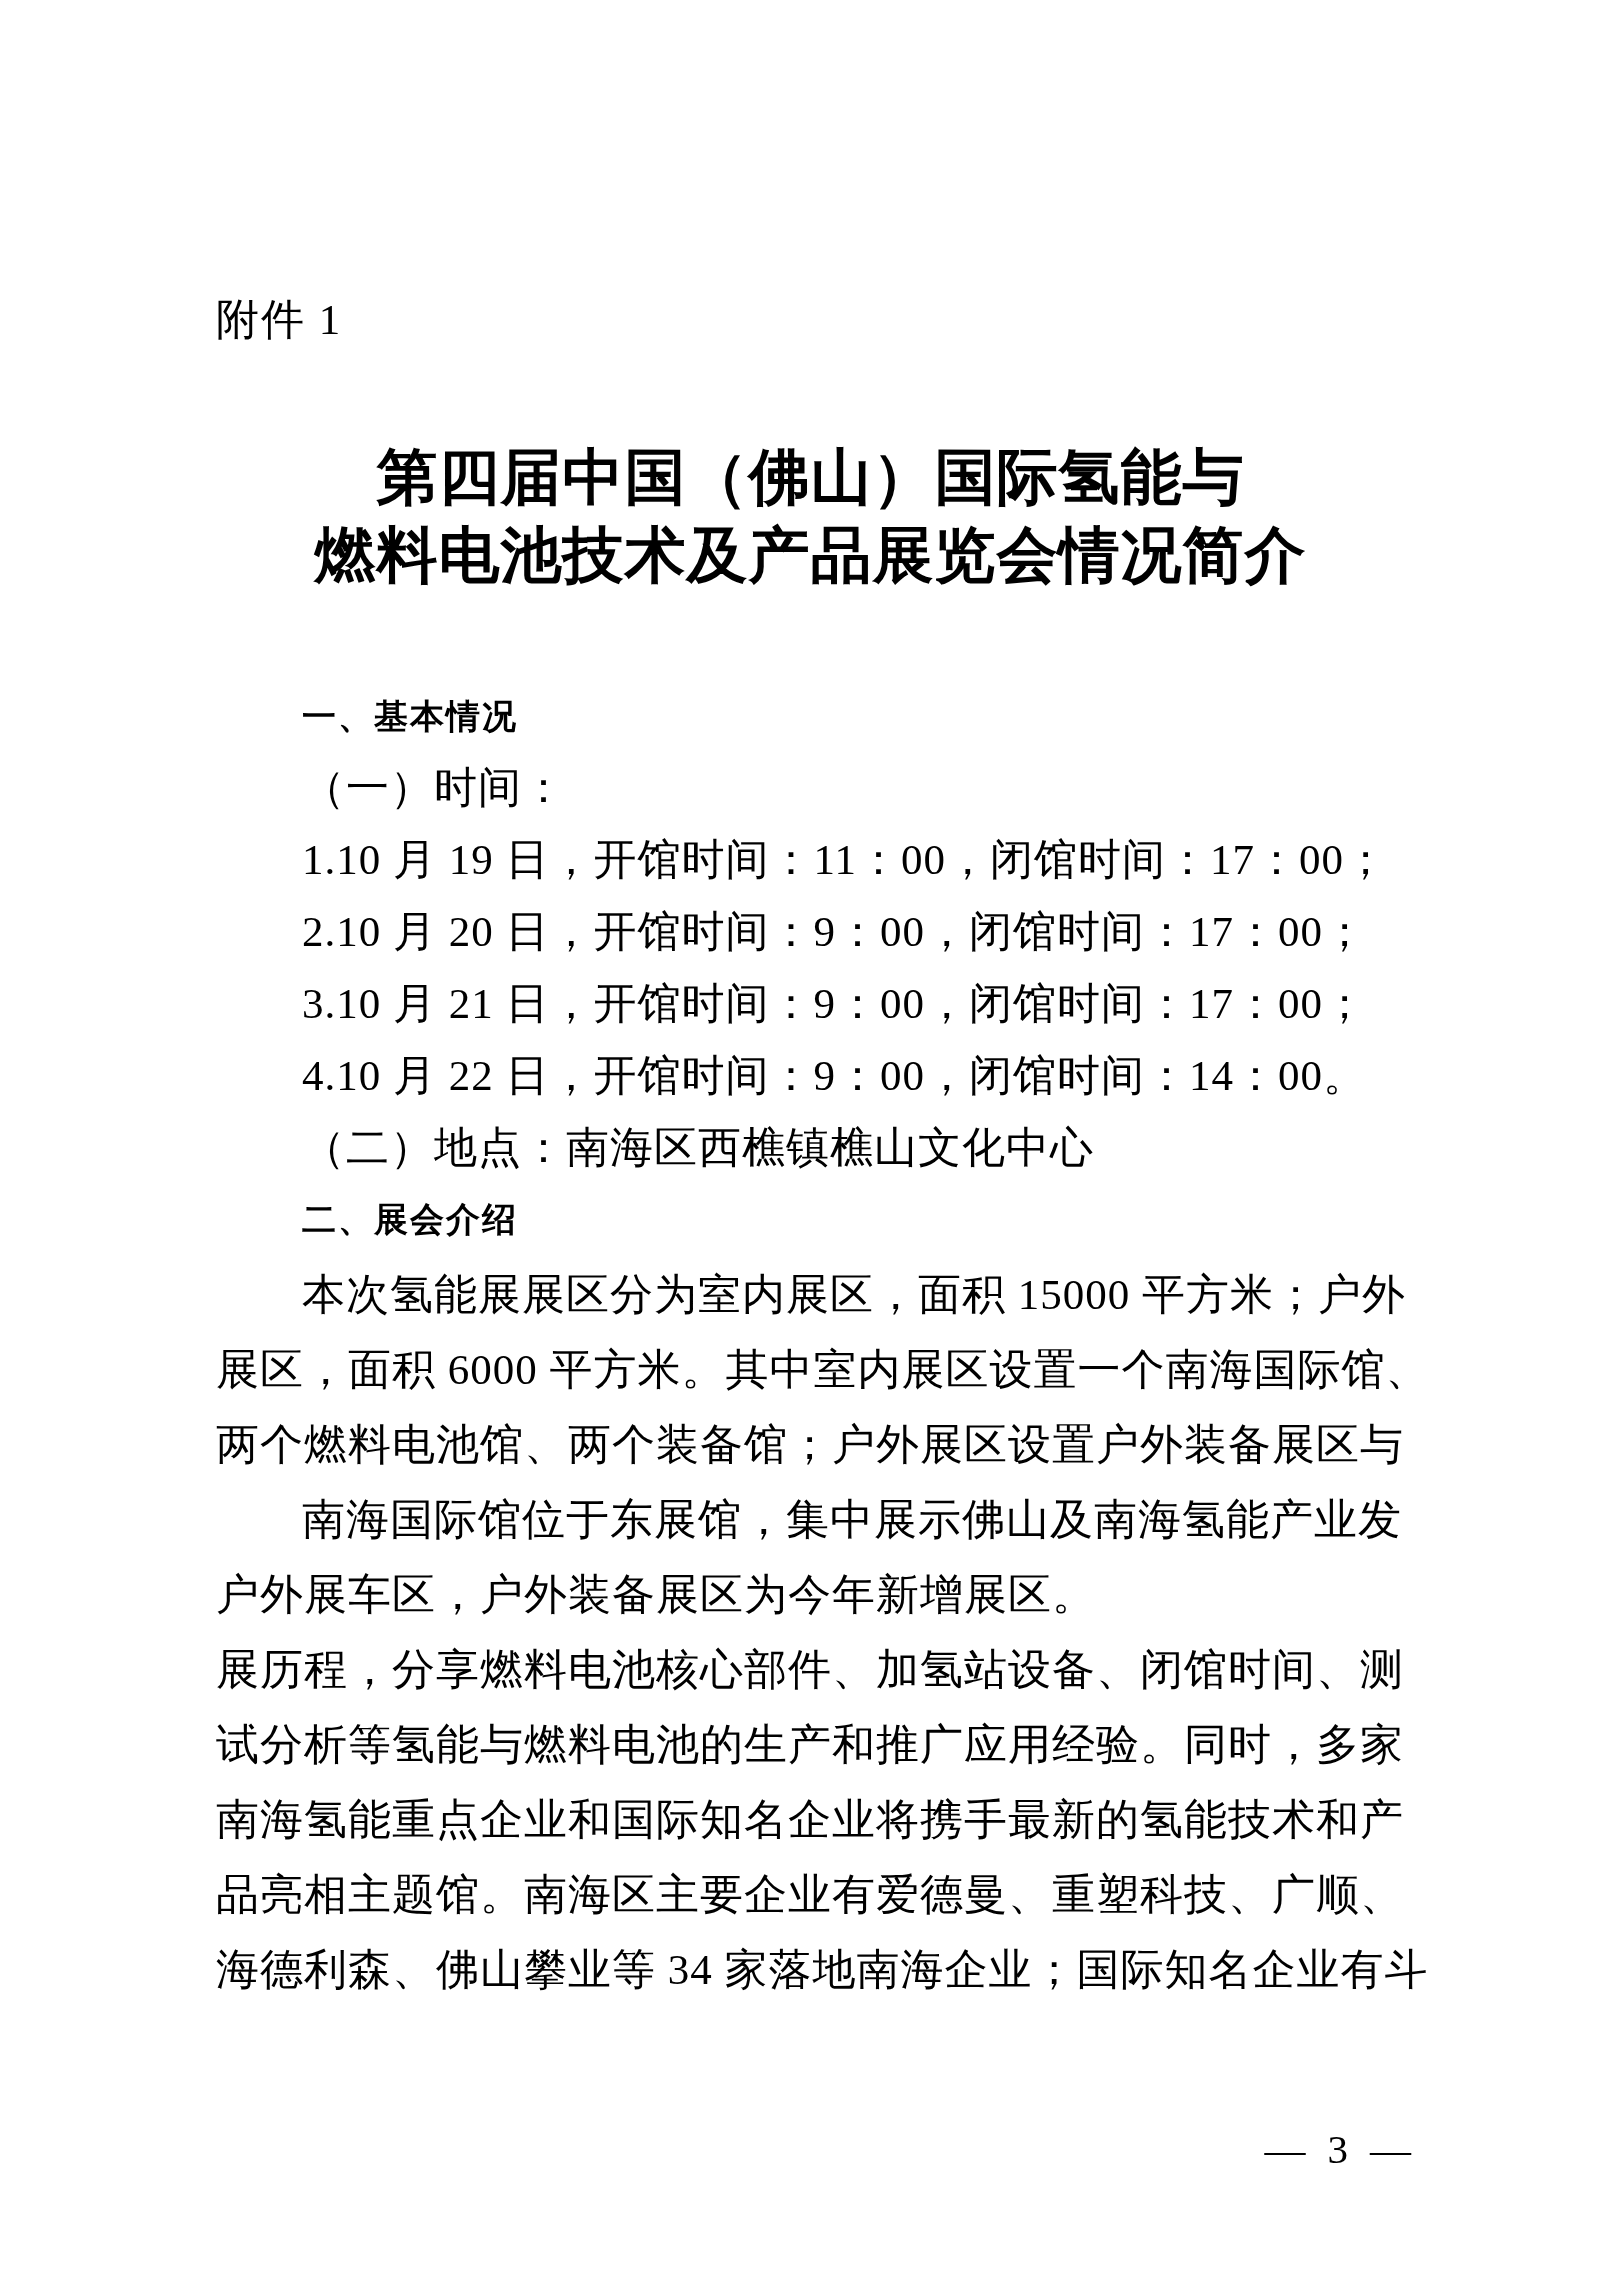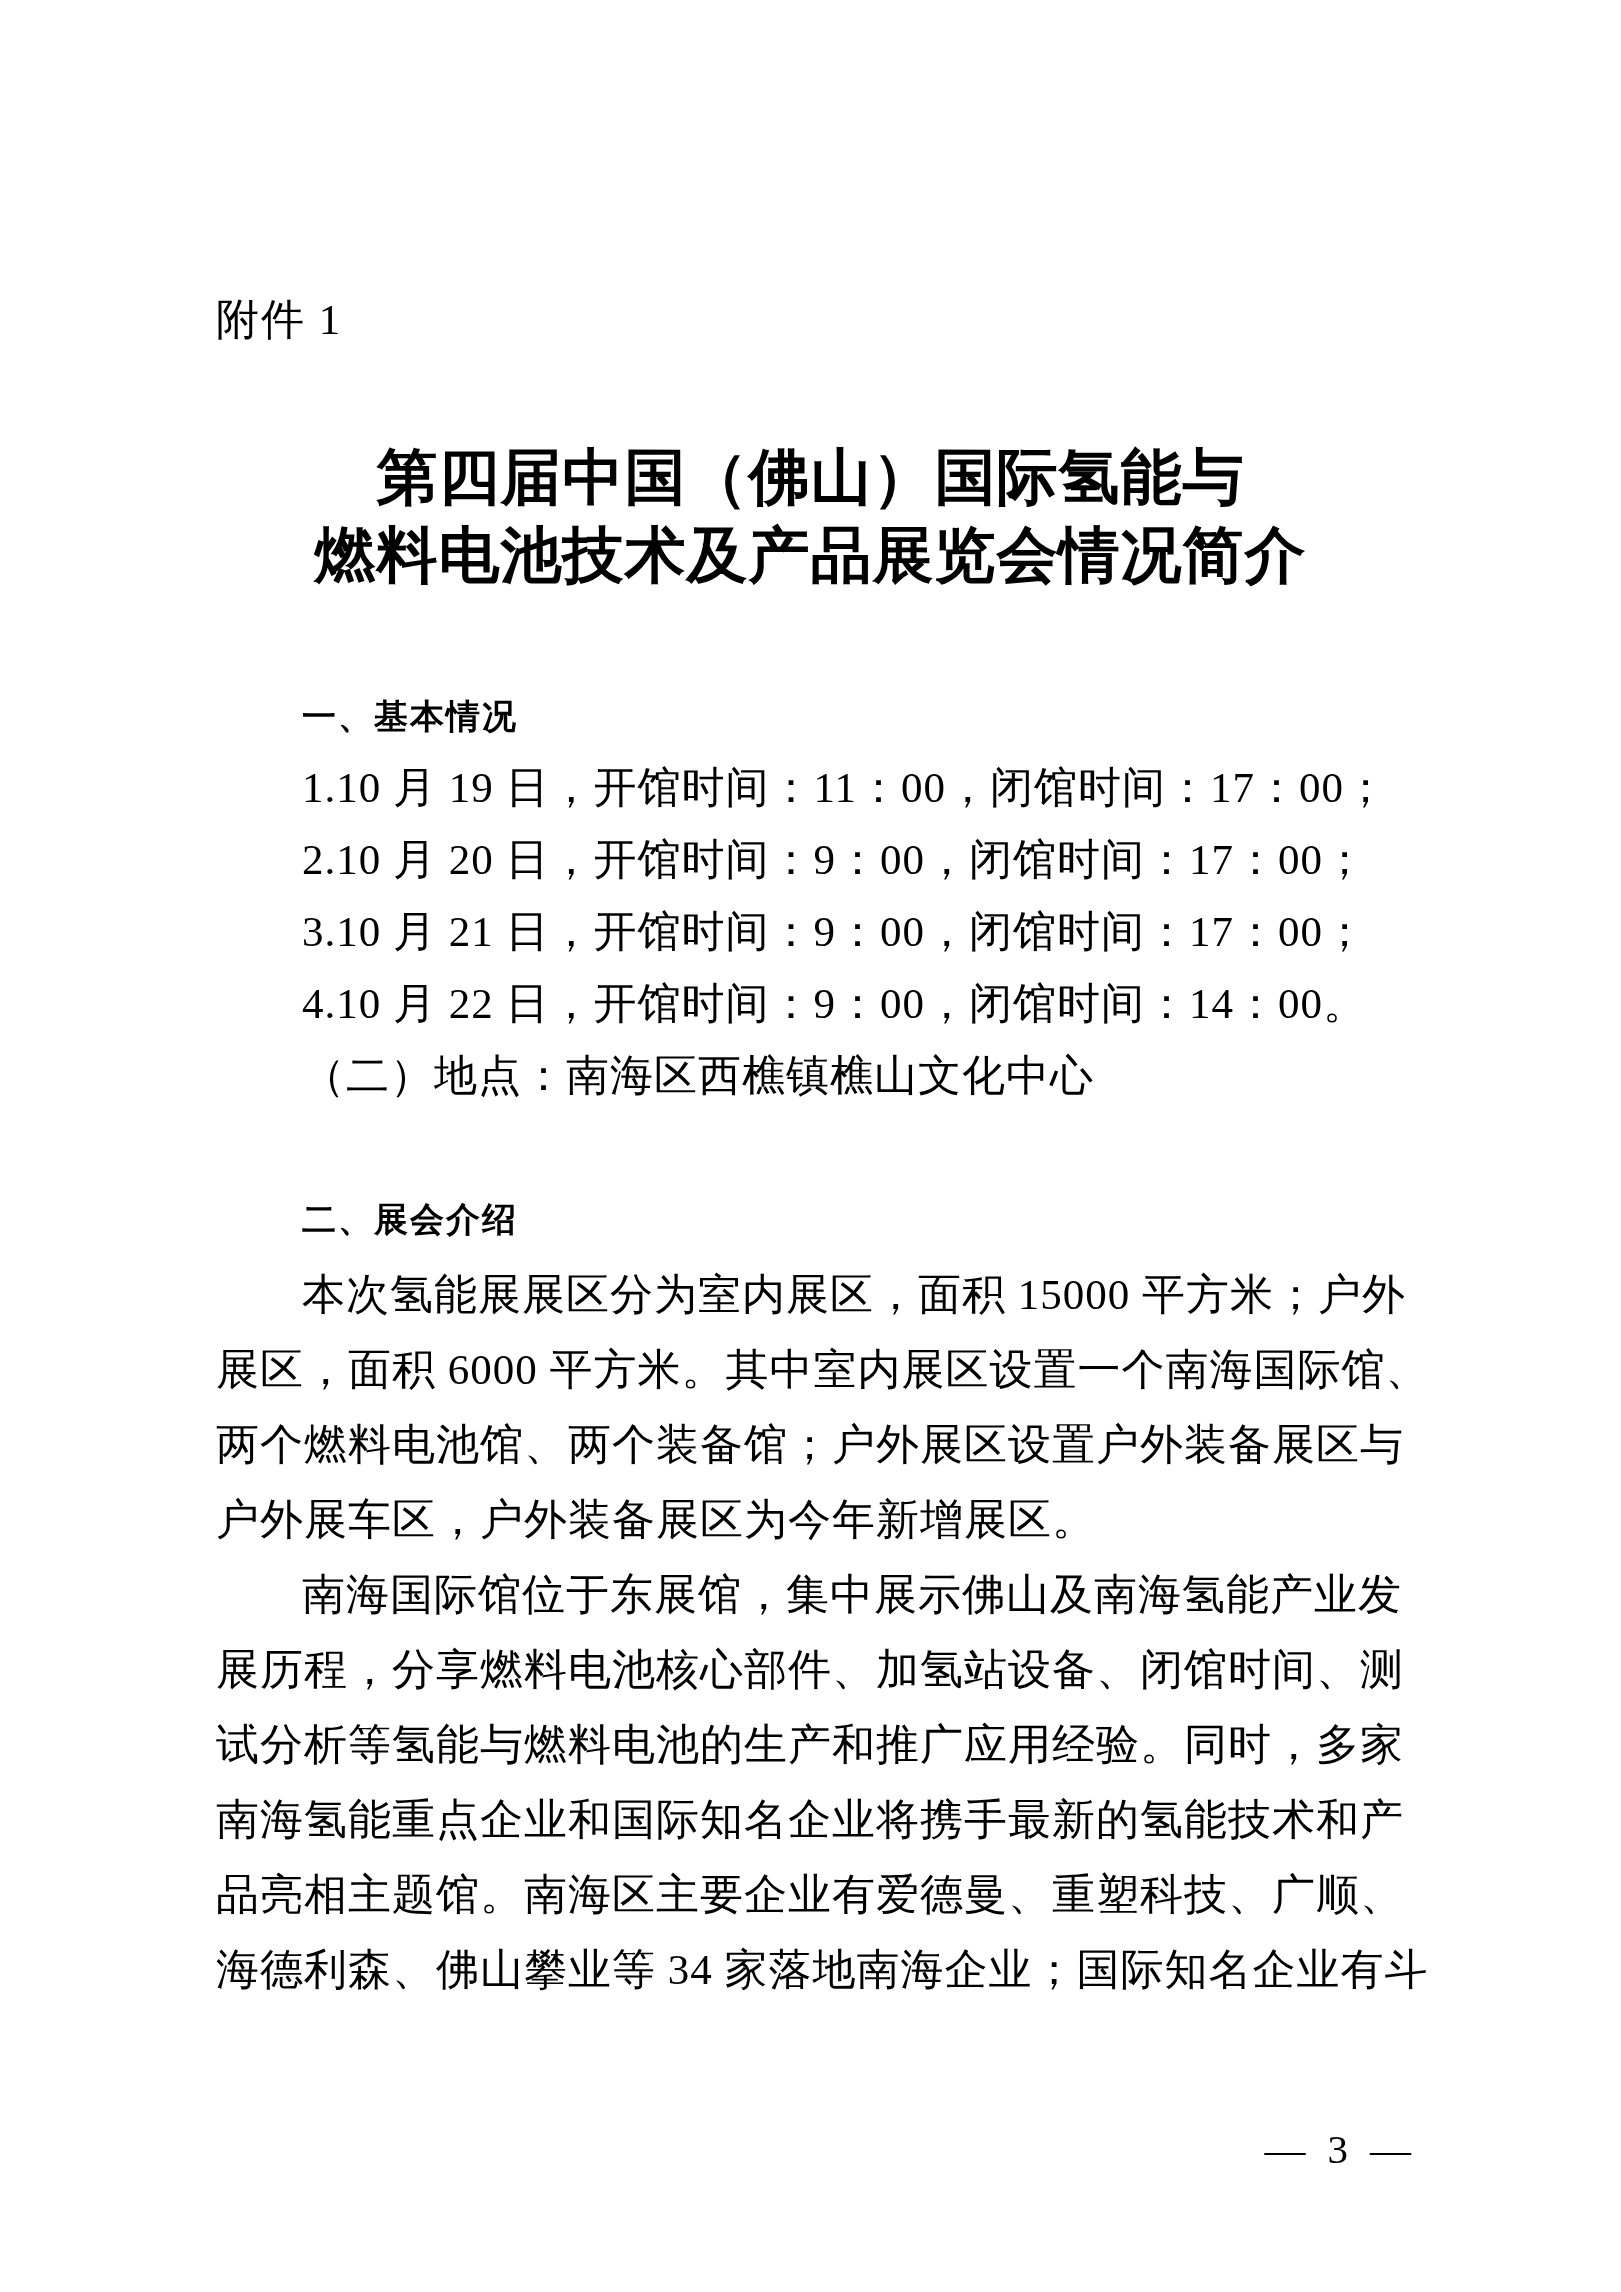--- a/index.html
+++ b/index.html
@@ -80,34 +80,35 @@
 
   <div class="attachment">附件 1</div>
 
   <div class="doc-title">
     <div class="title-line">第四届中国（佛山）国际氢能与</div>
     <div class="title-line">燃料电池技术及产品展览会情况简介</div>
   </div>
 
   <div class="block-1">
     <div class="line indent-2 heading">一、基本情况</div>
+    <div class="line indent-2">（一）时间：</div>
     <div class="line indent-2">1.10 月 19 日，开馆时间：11：00，闭馆时间：17：00；</div>
     <div class="line indent-2">2.10 月 20 日，开馆时间：9：00，闭馆时间：17：00；</div>
     <div class="line indent-2">3.10 月 21 日，开馆时间：9：00，闭馆时间：17：00；</div>
     <div class="line indent-2">4.10 月 22 日，开馆时间：9：00，闭馆时间：14：00。</div>
     <div class="line indent-2">（二）地点：南海区西樵镇樵山文化中心</div>
   </div>
 
   <div class="block-2">
     <div class="line indent-2 heading">二、展会介绍</div>
     <div class="line indent-2">本次氢能展展区分为室内展区，面积 15000 平方米；户外</div>
     <div class="line">展区，面积 6000 平方米。其中室内展区设置一个南海国际馆、</div>
     <div class="line">两个燃料电池馆、两个装备馆；户外展区设置户外装备展区与</div>
+    <div class="line indent-2">南海国际馆位于东展馆，集中展示佛山及南海氢能产业发</div>
     <div class="line">户外展车区，户外装备展区为今年新增展区。</div>
-    <div class="line indent-2">南海国际馆位于东展馆，集中展示佛山及南海氢能产业发</div>
     <div class="line">展历程，分享燃料电池核心部件、加氢站设备、闭馆时间、测</div>
     <div class="line">试分析等氢能与燃料电池的生产和推广应用经验。同时，多家</div>
     <div class="line">南海氢能重点企业和国际知名企业将携手最新的氢能技术和产</div>
     <div class="line">品亮相主题馆。南海区主要企业有爱德曼、重塑科技、广顺、</div>
     <div class="line">海德利森、佛山攀业等 34 家落地南海企业；国际知名企业有斗</div>
   </div>
 
   <div class="page-number">— 3 —</div>
 
 </div>

